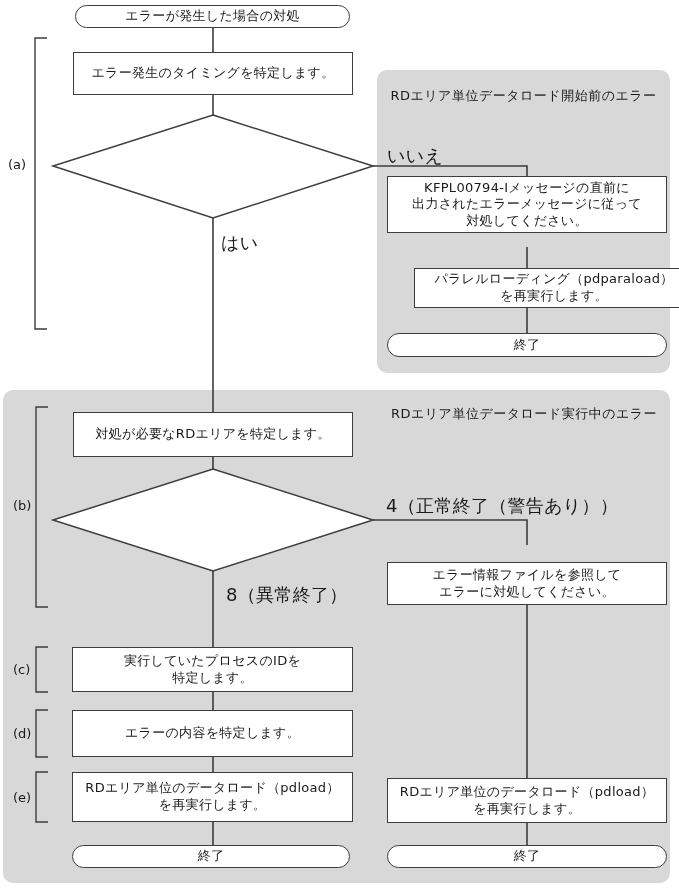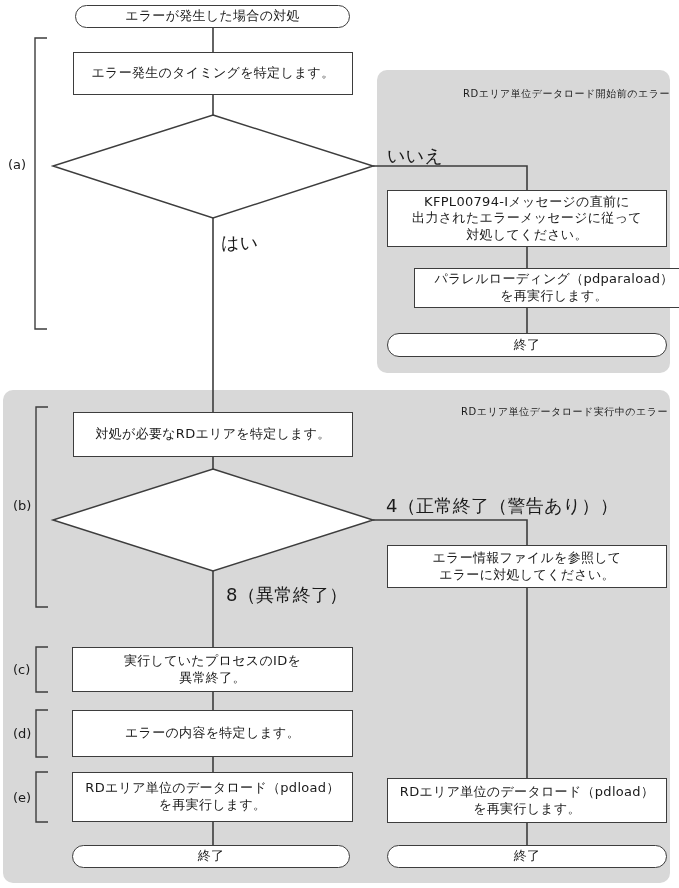--- a/index.html
+++ b/index.html
@@ -25,21 +25,21 @@
     font-size:13px;line-height:1.28;text-align:center;white-space:pre-line;
     letter-spacing:0.3px;
   }
   .terminator{border-radius:13px;}
   .dtext{
     position:absolute;z-index:3;display:flex;align-items:center;justify-content:center;
     font-size:13px;line-height:1.3;text-align:center;white-space:pre-line;letter-spacing:0.3px;
   }
   .lbl{position:absolute;z-index:3;font-size:18px;white-space:pre;letter-spacing:0.3px;}
   .side-lbl{position:absolute;z-index:3;font-size:13px;white-space:pre;}
-  .panel-title{position:absolute;z-index:3;font-size:10px;text-align:right;letter-spacing:0.5px;}
+  .panel-title{position:absolute;z-index:3;font-size:13px;text-align:center;letter-spacing:0.5px;}
 </style>
 </head>
 <body>
 
 <div id="stage">
 
   <div class="panel" style="left:377px;top:70px;width:293px;height:303px;"></div>
   <div class="panel" style="left:3px;top:390px;width:667px;height:493px;"></div>
 
   <svg class="overlay" width="679" height="888">
@@ -80,37 +80,37 @@
   <div class="lbl" style="left:221px;top:231px;">はい</div>
   <div class="lbl" style="left:387px;top:144px;">いいえ</div>
   <div class="lbl" style="left:386px;top:494px;">4（正常終了（警告あり））</div>
   <div class="lbl" style="left:226px;top:583px;">8（異常終了）</div>
 
   <div class="node terminator" style="left:75px;top:5px;width:275px;height:23px;">エラーが発生した場合の対処</div>
 
   <div class="node" style="left:73px;top:52px;width:280px;height:43px;">エラー発生のタイミングを特定します。</div>
 
 
-  <div class="node" style="left:387px;top:190px;width:280px;height:57px;">KFPL00794-Iメッセージの直前に
+  <div class="node" style="left:387px;top:176px;width:280px;height:57px;">KFPL00794-Iメッセージの直前に
 出力されたエラーメッセージに従って
 対処してください。</div>
 
   <div class="node" style="left:387px;top:268px;width:280px;height:40px;margin-left:27px;">パラレルローディング（pdparaload）
 を再実行します。</div>
 
   <div class="node terminator" style="left:387px;top:333px;width:280px;height:24px;">終了</div>
 
   <div class="node" style="left:73px;top:412px;width:280px;height:45px;">対処が必要なRDエリアを特定します。</div>
 
 
-  <div class="node" style="left:387px;top:545px;width:280px;height:43px;">エラー情報ファイルを参照して
+  <div class="node" style="left:387px;top:562px;width:280px;height:43px;">エラー情報ファイルを参照して
 エラーに対処してください。</div>
 
   <div class="node" style="left:72px;top:647px;width:281px;height:45px;">実行していたプロセスのIDを
-異常終了。</div>
+特定します。</div>
 
   <div class="node" style="left:72px;top:710px;width:281px;height:47px;">エラーの内容を特定します。</div>
 
   <div class="node" style="left:72px;top:772px;width:281px;height:50px;">RDエリア単位のデータロード（pdload）
 を再実行します。</div>
 
   <div class="node" style="left:387px;top:778px;width:280px;height:45px;">RDエリア単位のデータロード（pdload）
 を再実行します。</div>
 
   <div class="node terminator" style="left:72px;top:845px;width:278px;height:23px;">終了</div>

